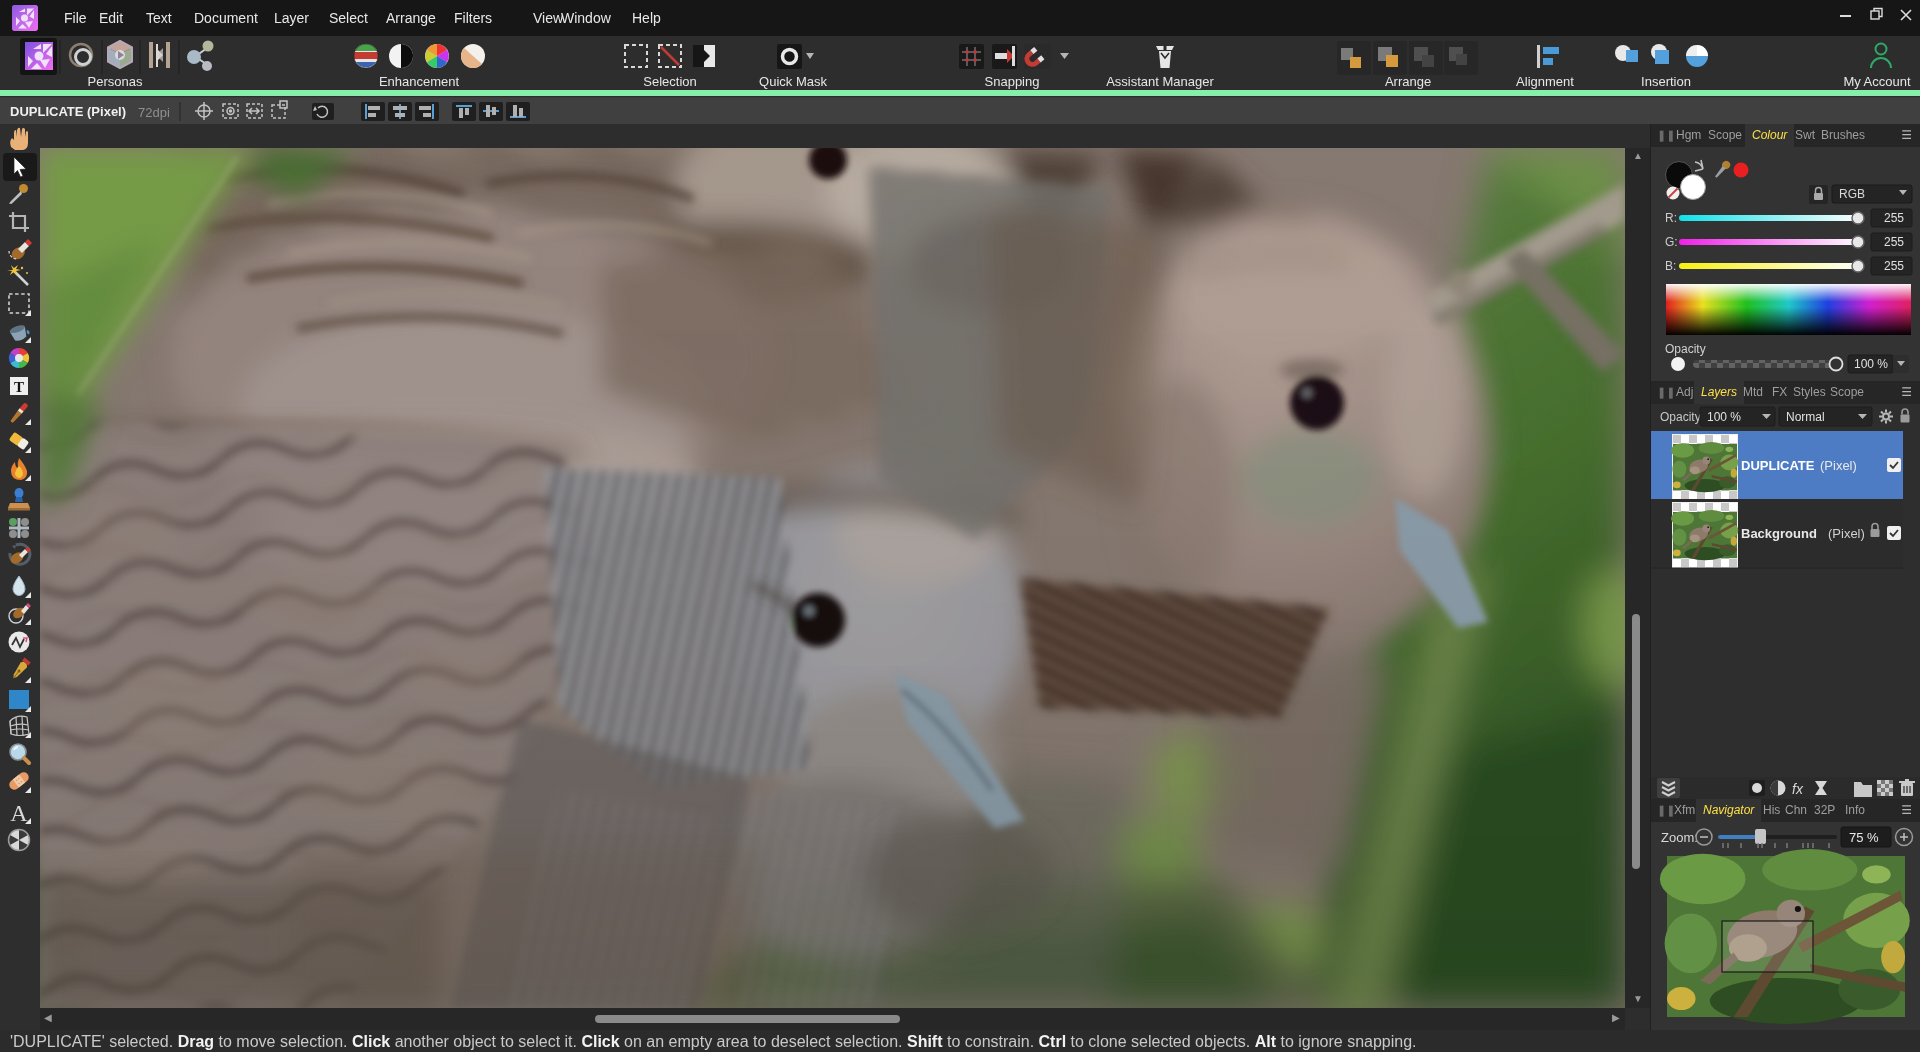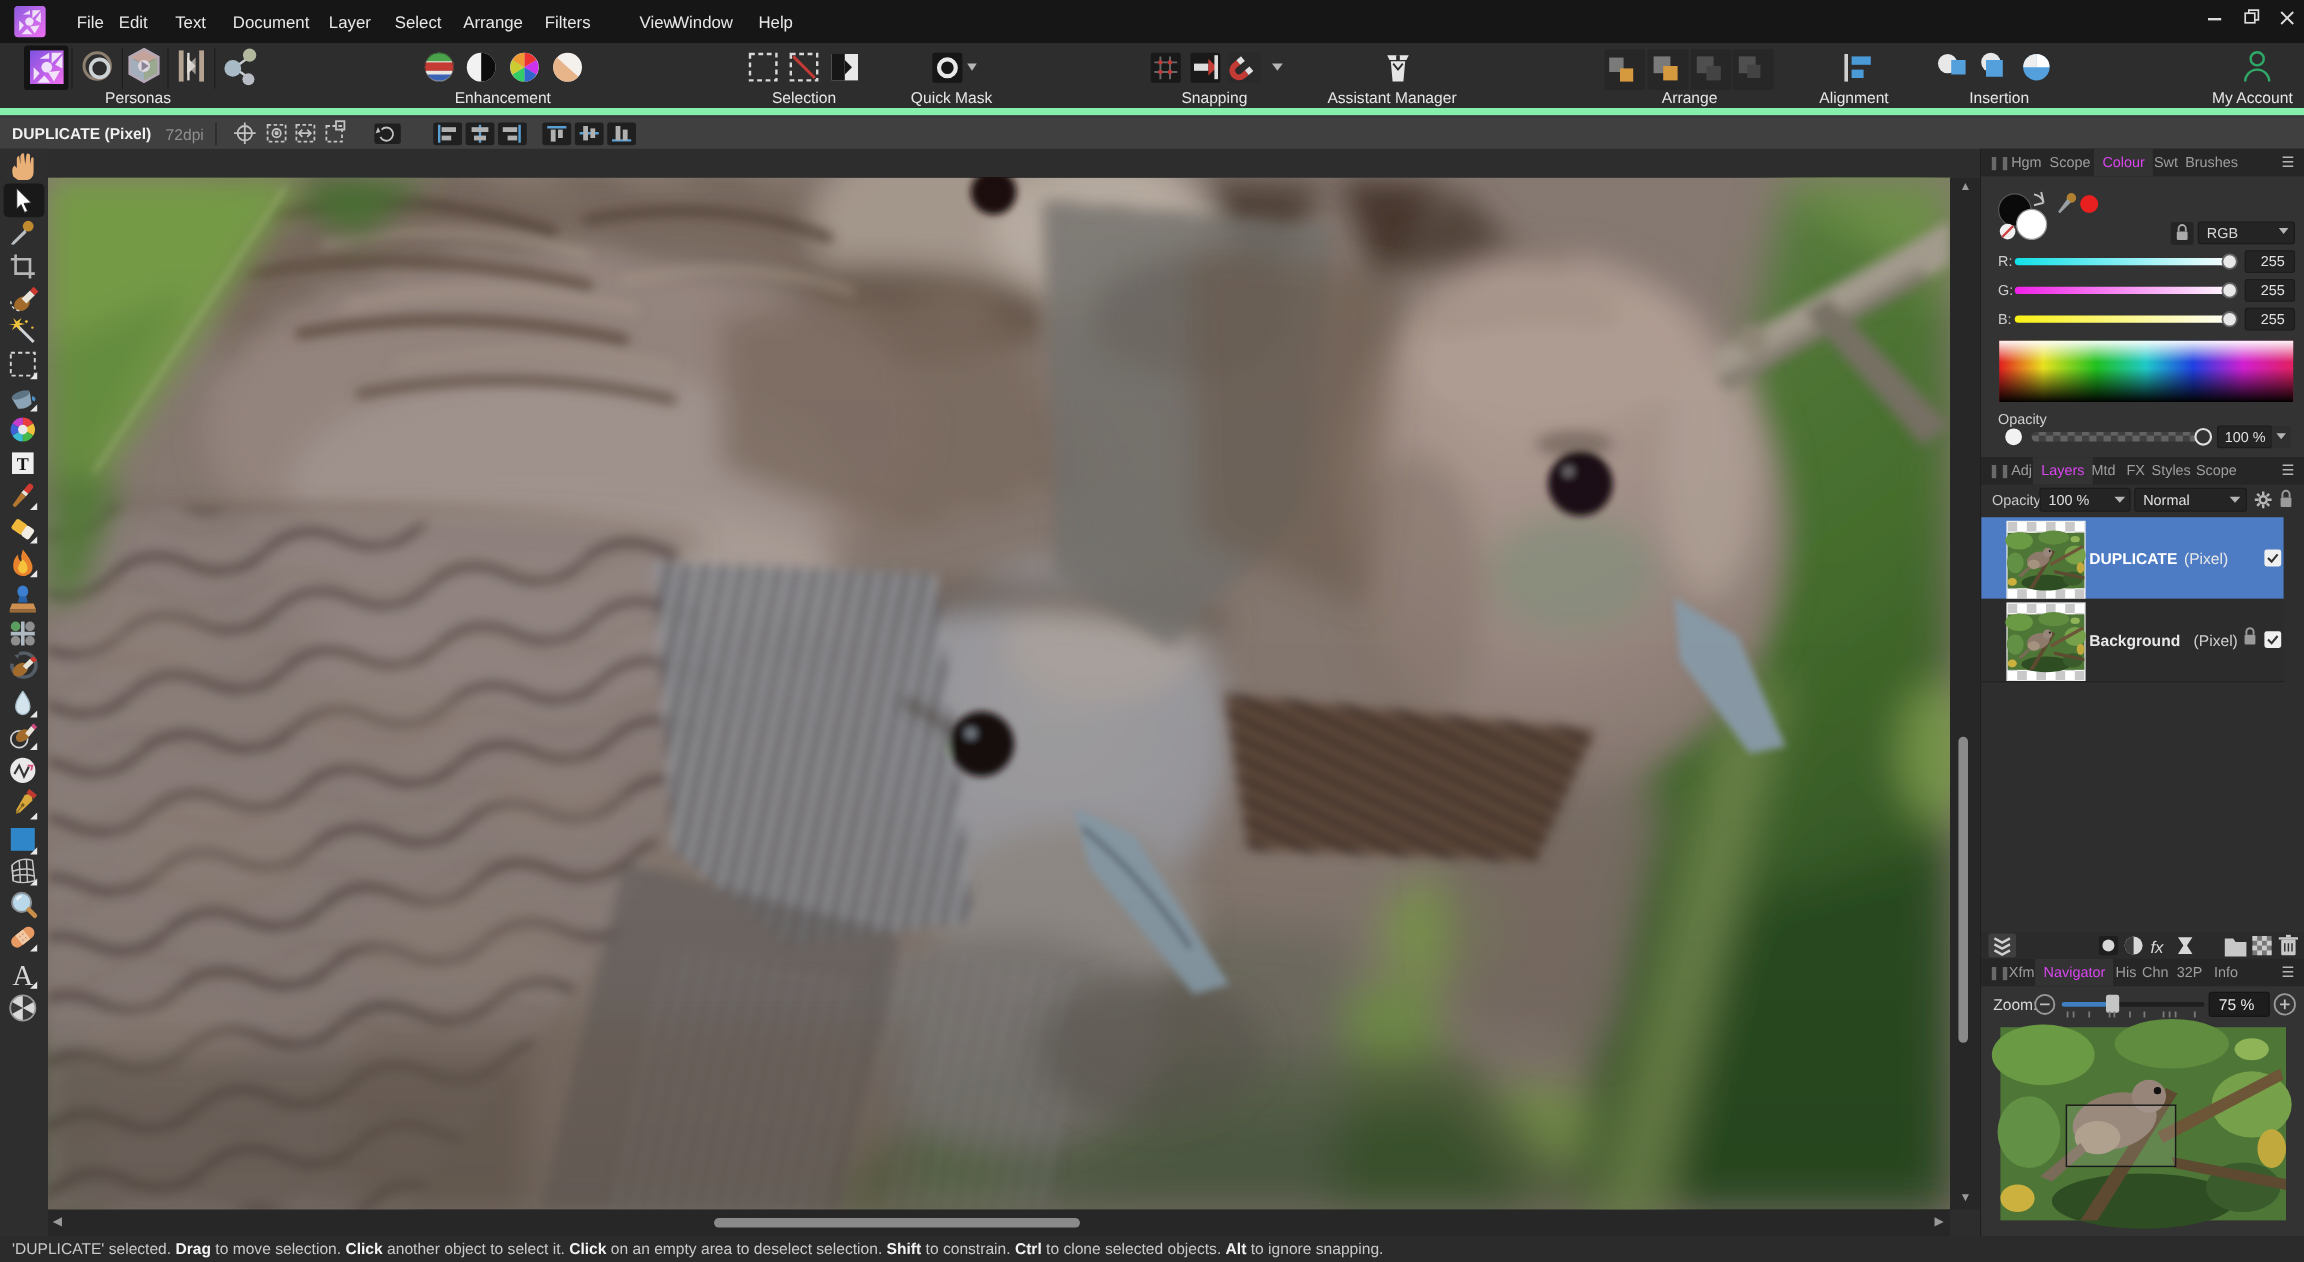--- a/index.html
+++ b/index.html
@@ -37,26 +37,26 @@
 #vsb { position:absolute; left:1625px; top:148px; width:25px; height:860px; background:#272727; }
 #vsb .thumb { position:absolute; left:7px; top:466px; width:8px; height:255px; background:#8a8a8a; border-radius:4px; }
 #hsb { position:absolute; left:40px; top:1008px; width:1585px; height:22px; background:#272727; }
 #hsb .thumb { position:absolute; left:555px; top:7px; width:305px; height:8px; background:#8a8a8a; border-radius:4px; }
 .sbarrow { position:absolute; color:#9a9a9a; font-size:10px; }
 
 
 #rpanel { position:absolute; left:1650px; top:124px; width:270px; height:928px; background:#303030; border-left:1px solid #1f1f1f; }
 .tabstrip { position:relative; height:23px; background:#262626; color:#9e9e9e; font-size:12px; }
 .tabstrip .tab { position:absolute; top:0; height:23px; line-height:23px; padding:0 7px; }
-.tabstrip .sel { background:#333333; color:#d946ef; }
+.tabstrip .sel { background:#333333; color:#fde047;font-style:italic; }
 .tabstrip .grip { position:absolute; left:6px; top:5px; color:#6a6a6a; font-size:11px; }
 .tabstrip .menu { position:absolute; right:8px; top:4px; color:#b5b5b5; font-size:12px; }
 
 
-#statusbar { position:absolute; left:0; top:1030px; width:1920px; height:22px; background:#2b2b2b; color:#c9c9c9; font-size:13px; }
+#statusbar { position:absolute; left:0; top:1030px; width:1920px; height:22px; background:#2b2b2b; color:#c9c9c9; font-size:16px; }
 #statusbar b { color:#f2f2f2; }
 </style>
 </head>
 <body>
 <div id="app">
   <div id="menubar">
     <svg id="logo" style="position:absolute;left:12px;top:5px" width="26" height="26" viewBox="0 0 26 26">
       <rect width="26" height="26" rx="2" fill="url(#lg1)"></rect>
       <defs>
           <linearGradient id="lg1" x1="0" y1="0" x2="1" y2="1">

